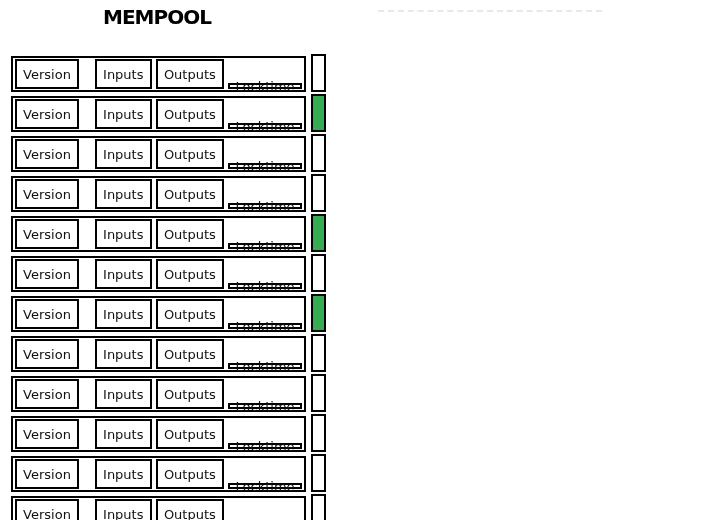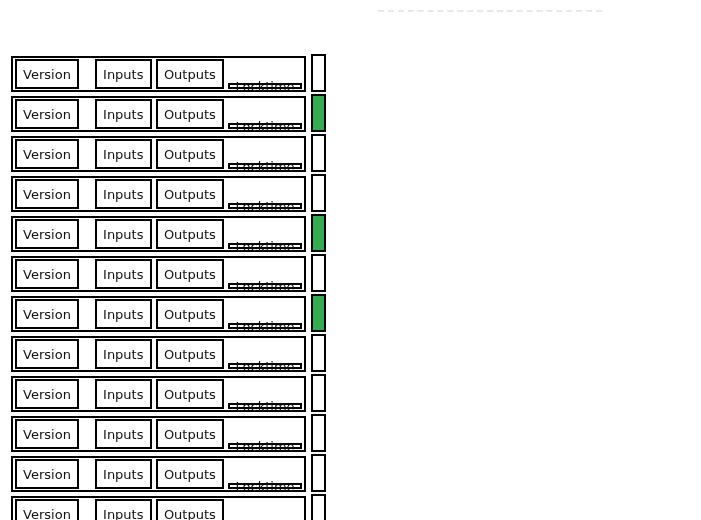--- a/index.html
+++ b/index.html
@@ -69,20 +69,21 @@
     left: 300px; top: -2px;
     width: 15px; height: 38px;
     border: 2px solid #000000;
     background: #ffffff;
   }
 </style>
 </head>
 <body>
 
 <div class="stage">
+  <div class="title">MEMPOOL</div>
   <div class="dashed-line"></div>
   <div class="rows">
   <div class="tx">
     <div class="tx-box">
       <div class="cell c-version">Version</div>
       <div class="cell c-inputs">Inputs</div>
       <div class="cell c-outputs">Outputs</div>
       <div class="cell c-locktime">Locktime</div>
     </div>
     <div class="status" style="background: rgb(255, 255, 255);"></div>

